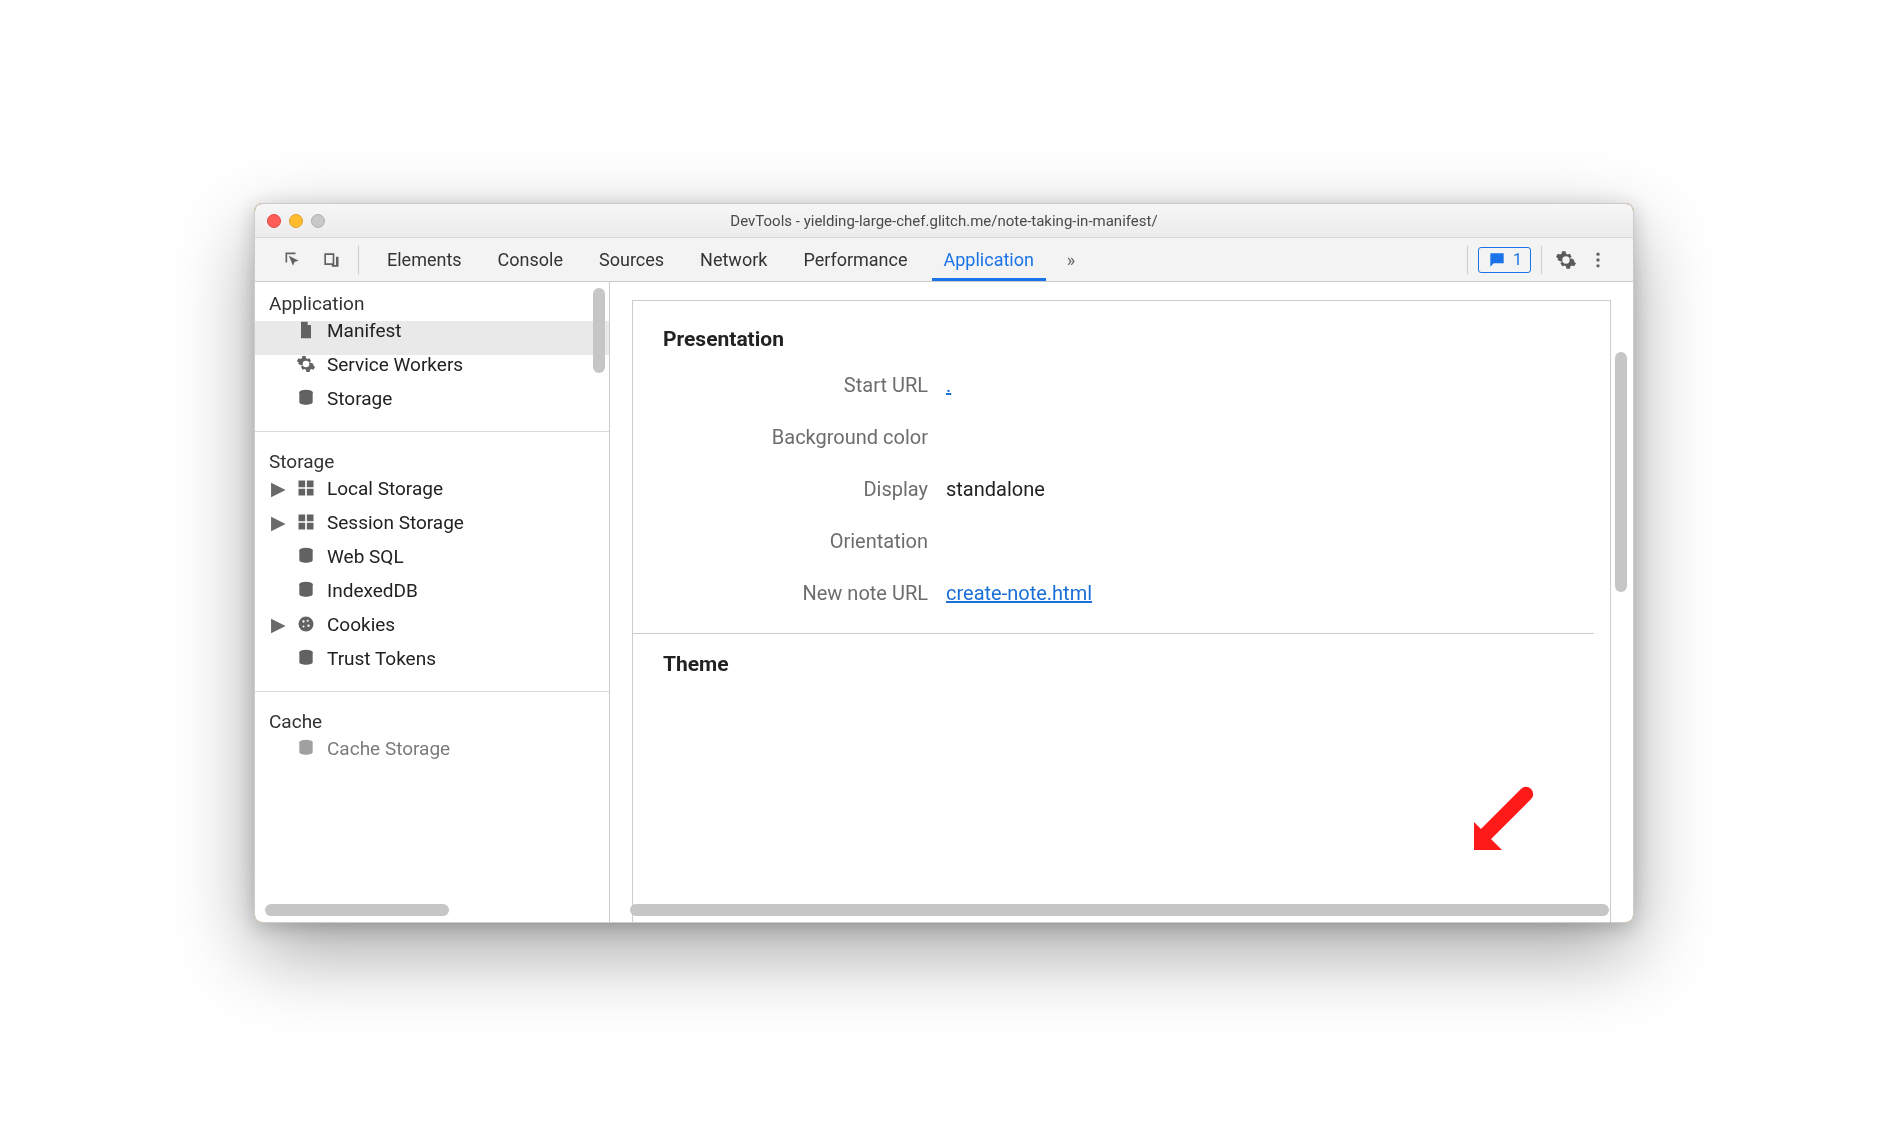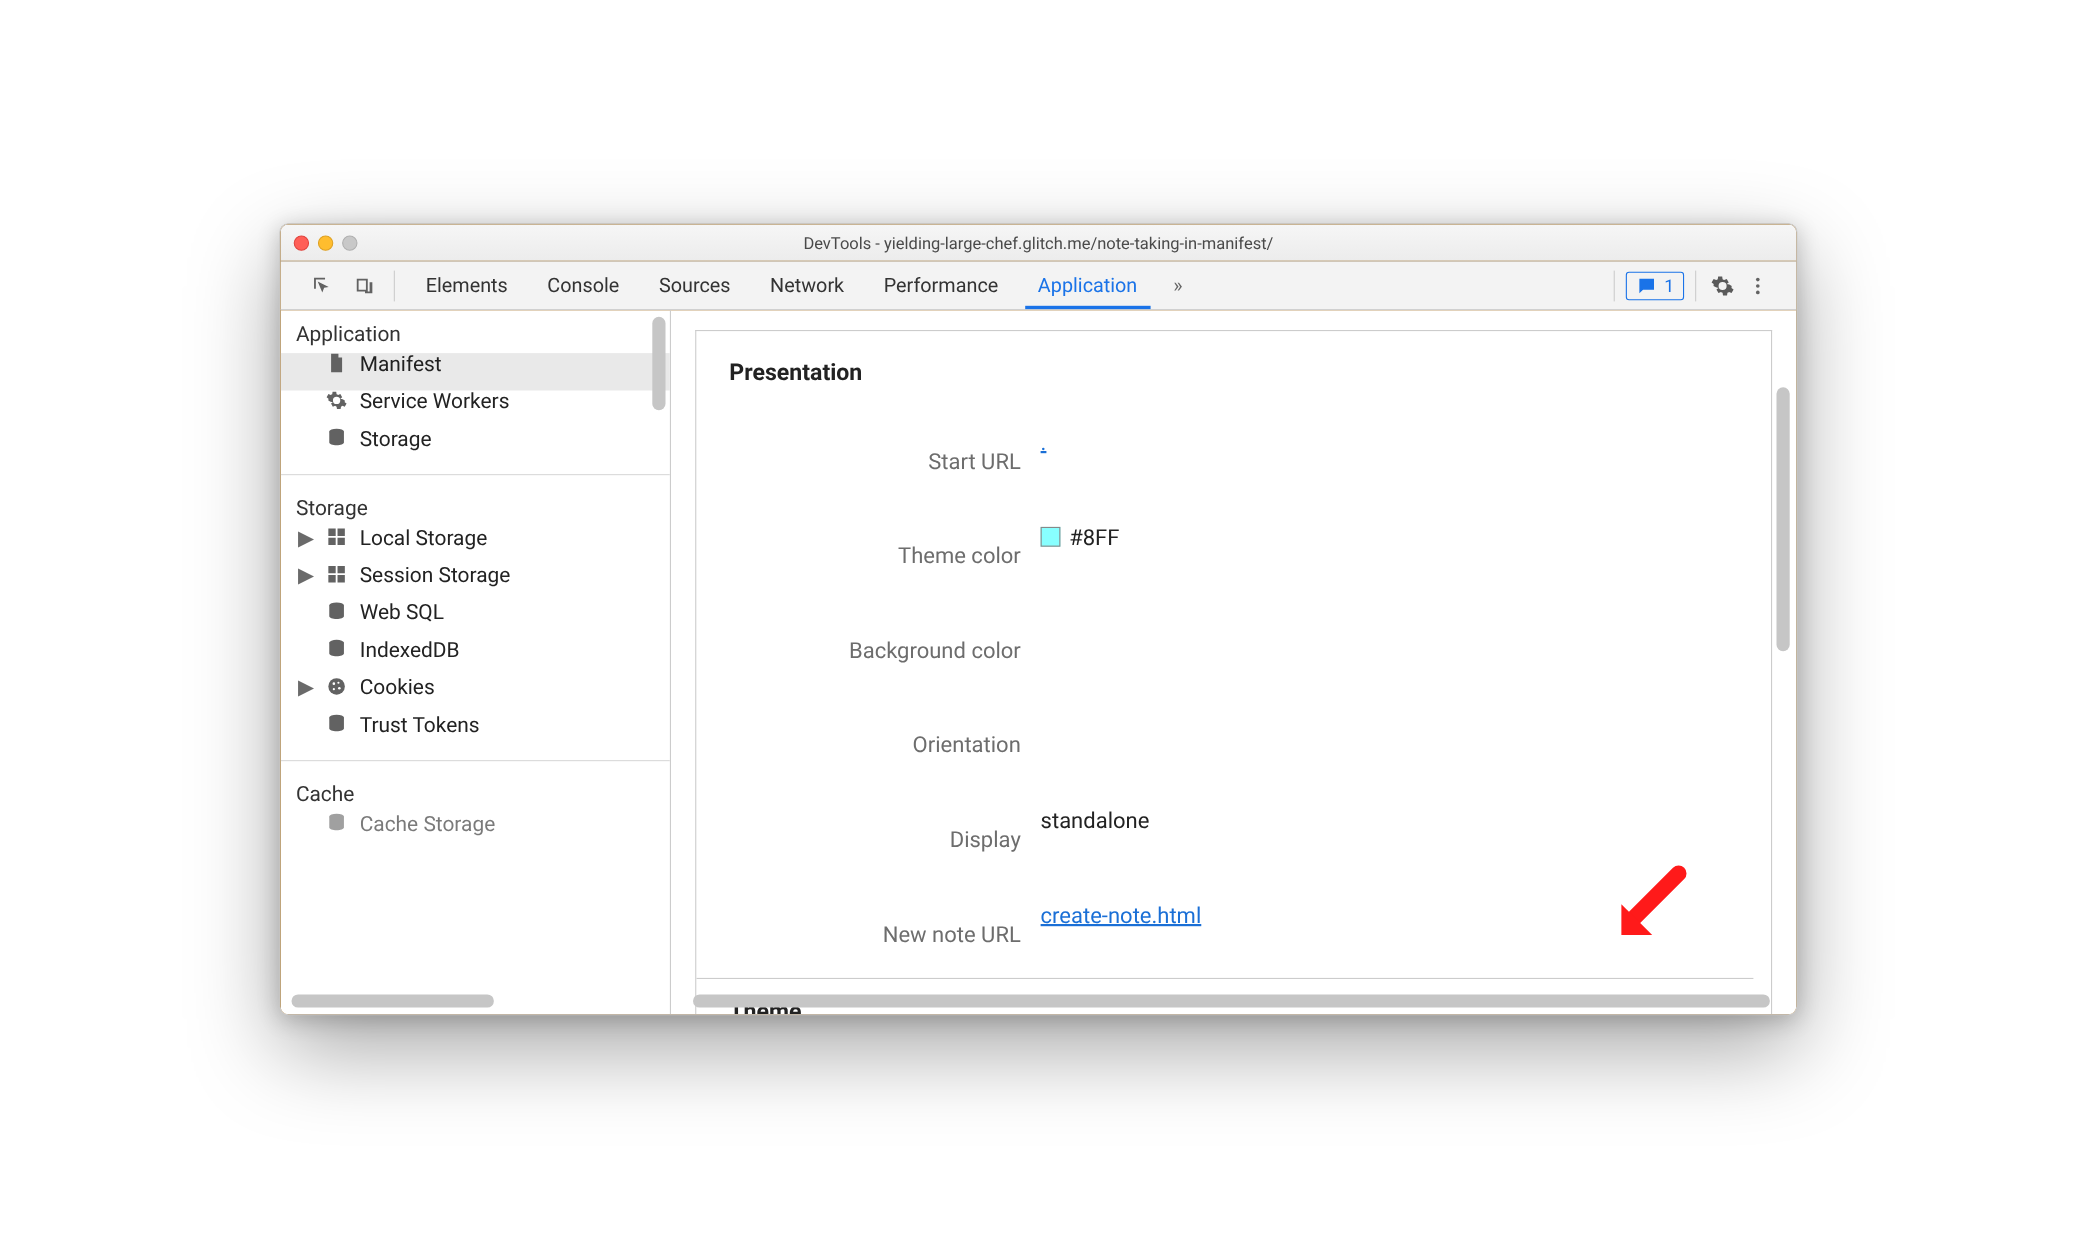--- a/index.html
+++ b/index.html
@@ -108,21 +108,21 @@
   
   .content { flex:1; overflow:hidden; position:relative; background:#fff; }
   .content-inner { padding: 18px 22px 0 22px; height:100%; box-sizing:border-box; overflow:hidden;}
   .pane {
     border:1px solid #ccc; border-bottom:none;
     padding: 26px 46px 0 30px;
     height: 100%; overflow:hidden;
   }
   .section-title { font-weight:700; font-size:21px; color:#222; margin-bottom:22px;}
   .kv { display:flex; align-items:center; gap:18px; margin-bottom:28px; font-size:20px; }
-  .kv .k { width:265px; text-align:right; color:#6d6d6d;margin-top:34px; }
+  .kv .k { width:265px; text-align:right; color:#6d6d6d; }
   .kv .v { color:#222; display:flex; align-items:center; gap:8px;}
   .link { color:#1a6fd6; text-decoration:underline; }
   .swatch { width:18px; height:18px; border:1px solid #888; background:#88ffff; display:inline-block;}
   .v-scroll {
     position:absolute; right:6px; top:70px; width:12px; height:240px;
     background:#c6c6c6; border-radius:6px;
   }
   .content-hscroll {
     position:absolute; left:20px; right:24px; bottom:6px; height:12px;
     background:#c6c6c6; border-radius:6px;
@@ -319,41 +319,34 @@
         <div class="pane">
           <div class="section-title">Presentation</div>
 
           <div class="kv">
             <div class="k">Start URL</div>
             <div class="v">
                 <a class="link">.</a>
               </div>
           </div>
 
-          <div class="kv">
-            <div class="k">Theme color</div>
-            <div class="v">
-              <span class="swatch"></span>
-              <span>#8FF</span>
-            </div>
-          </div>
 
           <div class="kv">
             <div class="k">Background color</div>
             <div class="v"></div>
           </div>
 
           <div class="kv">
+            <div class="k">Display</div>
+            <div class="v">standalone</div>
+          </div>
+
+          <div class="kv">
             <div class="k">Orientation</div>
             <div class="v"></div>
-          </div>
-
-          <div class="kv">
-            <div class="k">Display</div>
-            <div class="v">standalone</div>
           </div>
 
           <div class="kv">
             <div class="k">New note URL</div>
             <div class="v">
                 <a class="link">create-note.html</a>
               </div>
           </div>
 
           <div style="height:1px;background:#ccc;margin:10px -30px 18px;"></div>

